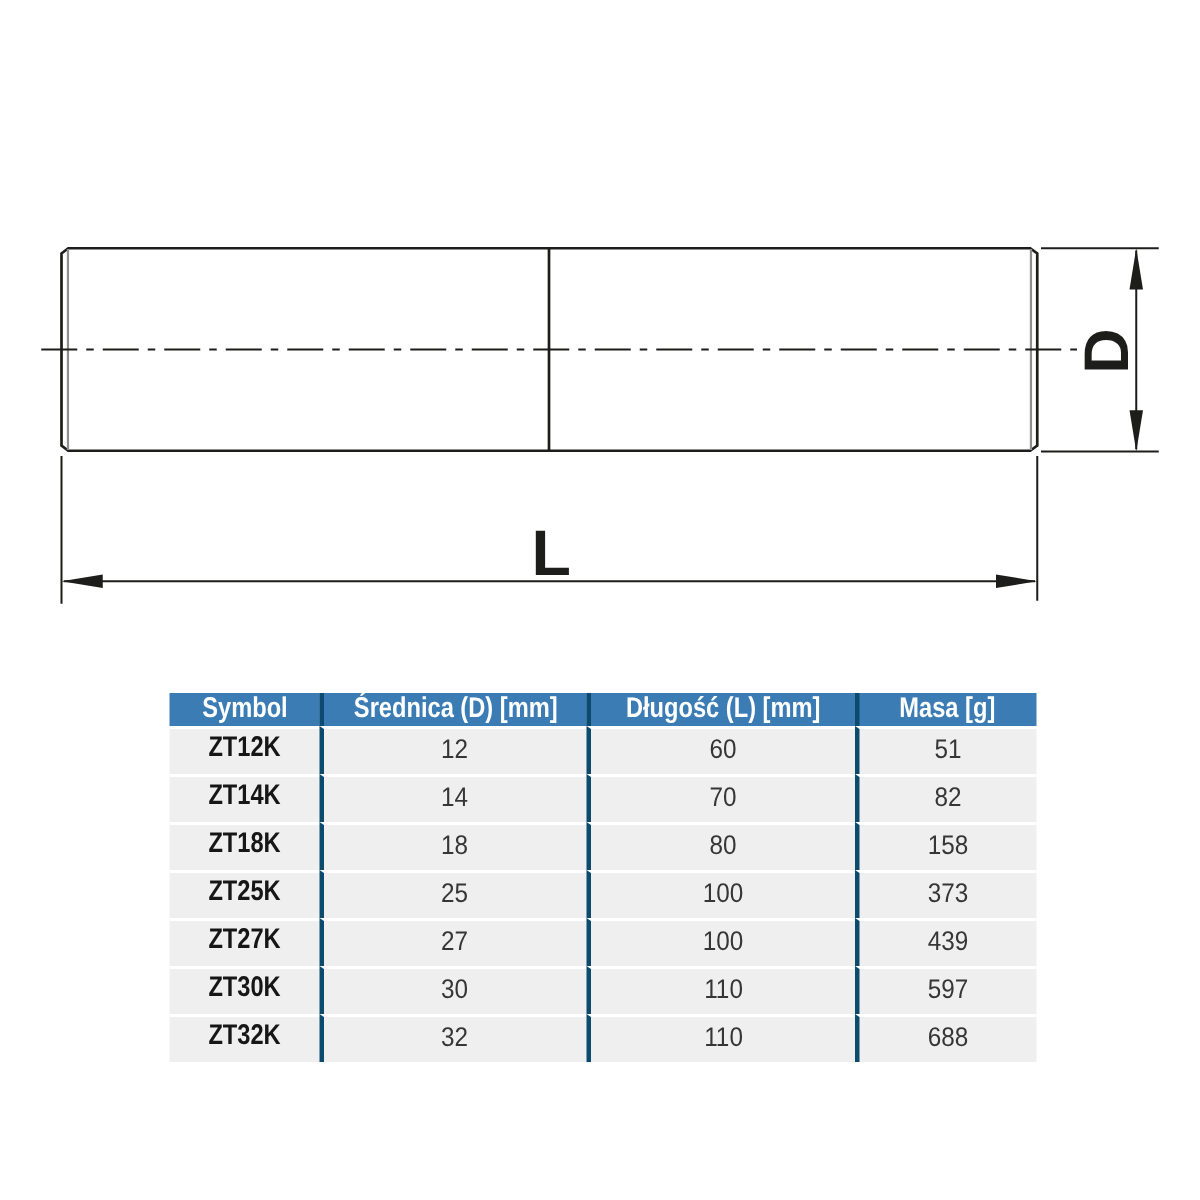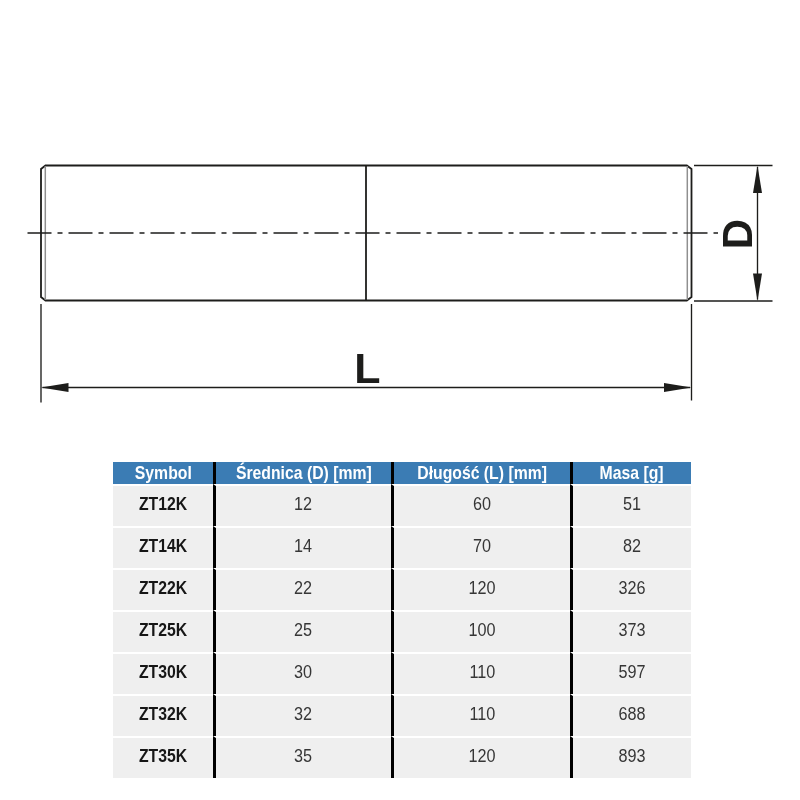--- a/index.html
+++ b/index.html
@@ -2,23 +2,23 @@
 <html><head>
 <meta charset="utf-8">
 <style>
   html,body{margin:0;padding:0;background:#ffffff;width:800px;height:800px;overflow:hidden;}
   body{font-family:"Liberation Sans", sans-serif;}
   #page{position:relative;width:800px;height:800px;}
   #draw{position:absolute;left:0;top:0;}
   #tbl{position:absolute;left:113px;top:462px;border-collapse:separate;border-spacing:0;table-layout:fixed;width:578px;}
   #tbl th,#tbl td{box-sizing:border-box;padding:0;text-align:center;vertical-align:middle;overflow:hidden;white-space:nowrap;}
   #tbl th{background:#3b7cb4;color:#ffffff;font-weight:bold;font-size:19px;height:20px;}
-  #tbl td{background:#efefef;border-top:2px solid #ffffff;font-size:18px;color:#363636;height:42px;}
+  #tbl td{background:#efefef;border-top:2px solid #ffffff;font-size:18px;color:#363636;height:32px;}
   #tbl td.sym{font-weight:bold;color:#161616;font-size:19px;}
-  #tbl th.b,#tbl td.b{border-left:3px solid #000000;}
+  #tbl th.b,#tbl td.b{border-left:3px solid #0c4a6e;}
   .cx{display:inline-block;transform:scaleX(0.83);transform-origin:50% 50%;}
   #tbl td .cx,#tbl td .cn{position:relative;top:-2px;}
   .cn{display:inline-block;transform:scaleX(0.9);transform-origin:50% 50%;}
 </style>
 </head>
 <body>
 <div id="page">
 
   <svg id="draw" width="800" height="460" viewBox="0 0 800 460" fill="none">
 
@@ -81,52 +81,52 @@
         </tr>
 
     <tr>
           <td class="sym"><span class="cx">ZT14K</span></td>
           <td class="b"><span class="cn">14</span></td>
           <td class="b"><span class="cn">70</span></td>
           <td class="b"><span class="cn">82</span></td>
         </tr>
 
 
+    <tr>
+          <td class="sym"><span class="cx">ZT18K</span></td>
+          <td class="b"><span class="cn">18</span></td>
+          <td class="b"><span class="cn">80</span></td>
+          <td class="b"><span class="cn">158</span></td>
+        </tr>
 
 
-    <tr>
-          <td class="sym"><span class="cx">ZT22K</span></td>
-          <td class="b"><span class="cn">22</span></td>
-          <td class="b"><span class="cn">120</span></td>
-          <td class="b"><span class="cn">326</span></td>
-        </tr>
 
     <tr>
           <td class="sym"><span class="cx">ZT25K</span></td>
           <td class="b"><span class="cn">25</span></td>
           <td class="b"><span class="cn">100</span></td>
           <td class="b"><span class="cn">373</span></td>
         </tr>
 
+    <tr>
+          <td class="sym"><span class="cx">ZT27K</span></td>
+          <td class="b"><span class="cn">27</span></td>
+          <td class="b"><span class="cn">100</span></td>
+          <td class="b"><span class="cn">439</span></td>
+        </tr>
 
     <tr>
           <td class="sym"><span class="cx">ZT30K</span></td>
           <td class="b"><span class="cn">30</span></td>
           <td class="b"><span class="cn">110</span></td>
           <td class="b"><span class="cn">597</span></td>
         </tr>
 
     <tr>
           <td class="sym"><span class="cx">ZT32K</span></td>
           <td class="b"><span class="cn">32</span></td>
           <td class="b"><span class="cn">110</span></td>
           <td class="b"><span class="cn">688</span></td>
         </tr>
 
-    <tr>
-          <td class="sym"><span class="cx">ZT35K</span></td>
-          <td class="b"><span class="cn">35</span></td>
-          <td class="b"><span class="cn">120</span></td>
-          <td class="b"><span class="cn">893</span></td>
-        </tr>
   </tbody>
     </table>
 </div>
 
 </body></html>

